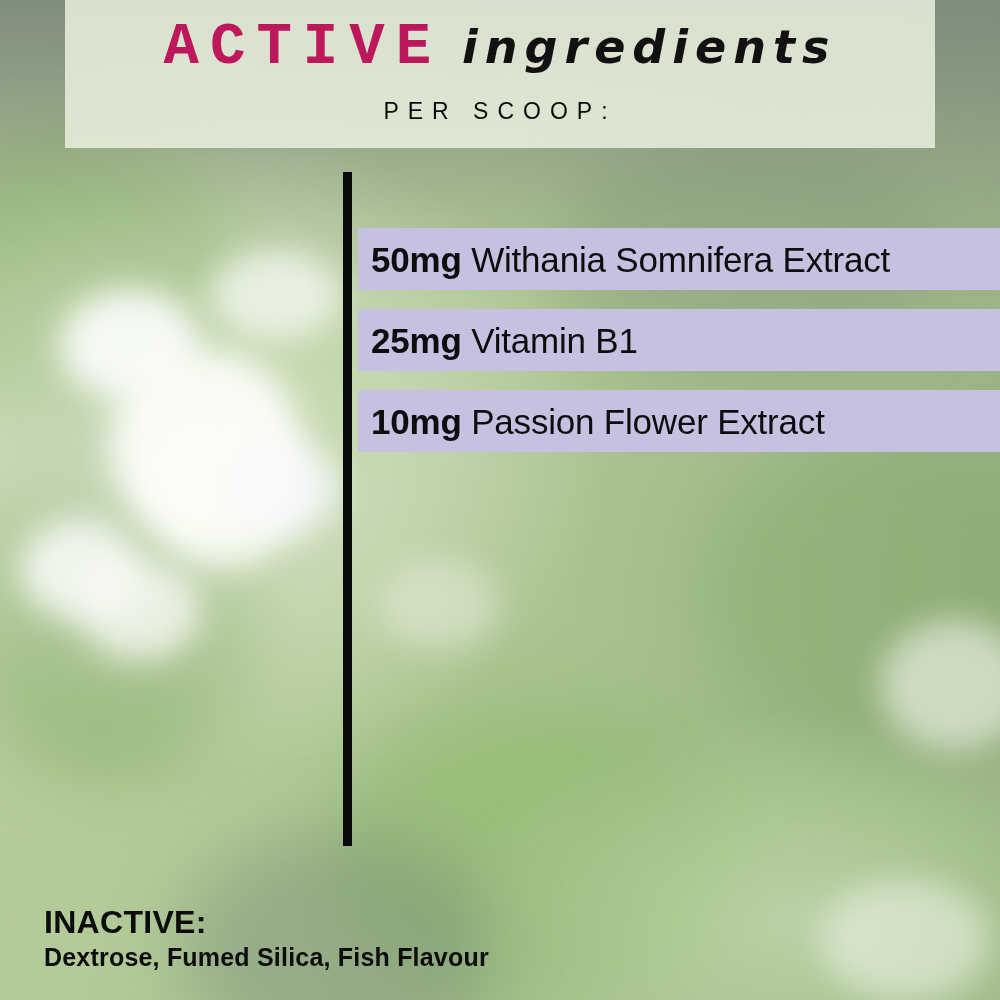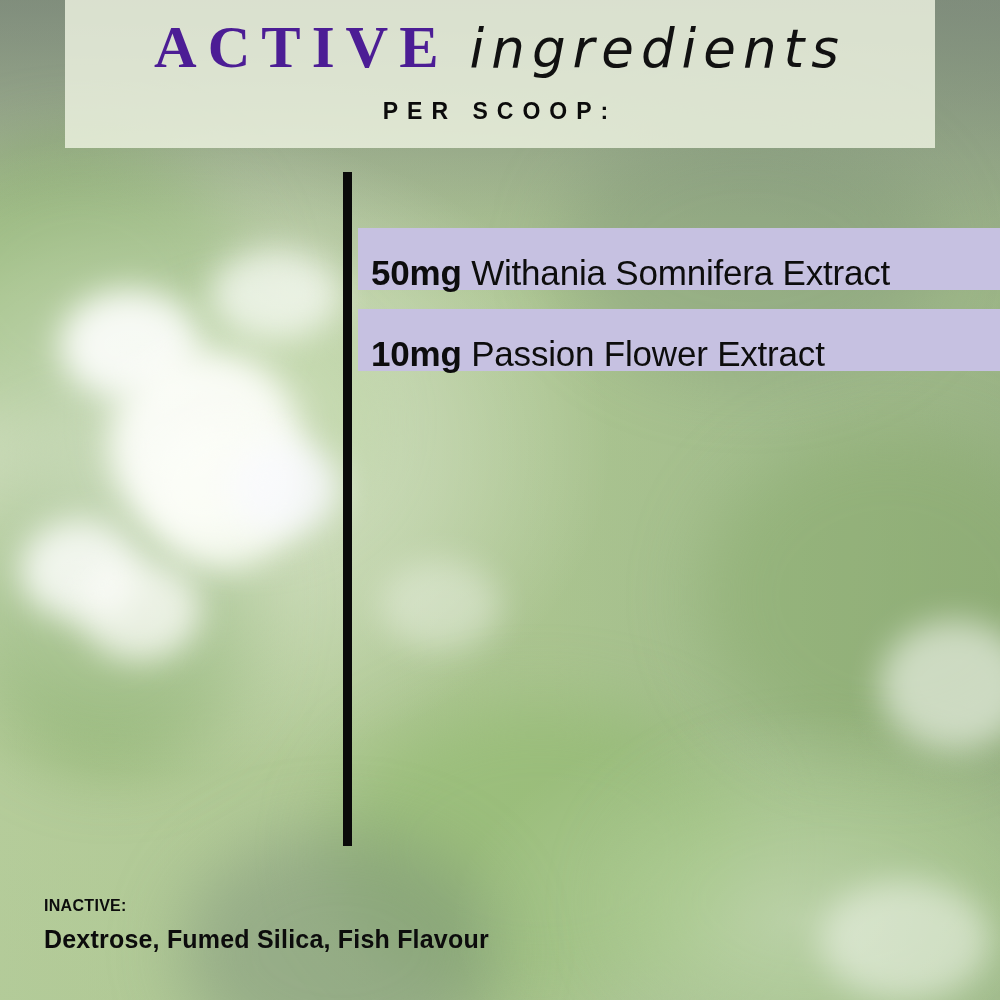--- a/index.html
+++ b/index.html
@@ -55,40 +55,40 @@
     top: 18px;
     width: 870px;
     text-align: center;
     white-space: nowrap;
     line-height: 1;
   }
   .title-bold {
     font-size: 59px;
     font-weight: 700;
     letter-spacing: 11px;
-    color: #4c1d95;
-    font-family: Liberation Serif, serif;
+    color: #be185d;
+    font-family: Liberation Mono, monospace;
   }
   .title-italic {
-    font-size: 53px;
-    font-weight: 400;
+    font-size: 46px;
+    font-weight: 700;
     font-style: italic;
     letter-spacing: 7px;
     color: #111111;
     font-family: "DejaVu Sans", sans-serif;
     margin-left: 20px;
   }
   .header-sub {
     position: absolute;
     left: 0;
     top: 98px;
     width: 870px;
     text-align: center;
     font-size: 23px;
-    font-weight: 700;
+    font-weight: 400;
     letter-spacing: 9px;
     color: #0b0b0b;
     white-space: nowrap;
   }
 
   
   .vrule {
     position: absolute;
     left: 343px;
     top: 172px;
@@ -103,21 +103,21 @@
     left: 358px;
     top: 228px;
     width: 642px;
   }
   .bar {
     position: relative;
     height: 62px;
     margin-bottom: 19px;
     background: #c6c1e1;
     display: flex;
-    align-items: flex-end;
+    align-items: center;
     padding-left: 13px;
     box-sizing: border-box;
   }
   .bar:last-child { margin-bottom: 0; }
   .bar-text {
     font-size: 35px;
     color: #0d0d0d;
     white-space: nowrap;
     line-height: 1;
     letter-spacing: -0.2px;
@@ -129,33 +129,34 @@
     font-weight: 400;
   }
 
   
   .inactive-block {
     position: absolute;
     left: 44px;
     top: 896px;
   }
   .inactive-label {
-    font-size: 16px;
+    font-size: 32px;
     font-weight: 700;
     color: #0c0c0c;
     letter-spacing: 0.3px;
     line-height: 1.25;
+    margin-top: 6px;
   }
   .inactive-list {
     font-size: 25px;
     font-weight: 700;
     color: #0c0c0c;
     letter-spacing: 0.2px;
     line-height: 1.25;
-    margin-top: 8px;
+    margin-top: 0;
   }
 </style>
 </head>
 <body>
 
 <div id="canvas">
 
   <div class="bg-base"></div>
 
   <div>
@@ -189,20 +190,23 @@
     <div class="header-sub">PER SCOOP:</div>
   </div>
 
   <div class="vrule"></div>
 
   <div class="bars">
     <div class="bar">
       <span class="bar-text"><span class="dose">50mg</span> <span class="ing">Withania Somnifera Extract</span></span>
     </div>
     <div class="bar">
+      <span class="bar-text"><span class="dose">25mg</span> <span class="ing">Vitamin B1</span></span>
+    </div>
+    <div class="bar">
       <span class="bar-text"><span class="dose">10mg</span> <span class="ing">Passion Flower Extract</span></span>
     </div>
   </div>
 
   <div class="inactive-block">
     <div class="inactive-label">INACTIVE:</div>
     <div class="inactive-list">Dextrose, Fumed Silica, Fish Flavour</div>
   </div>
 
 </div>

